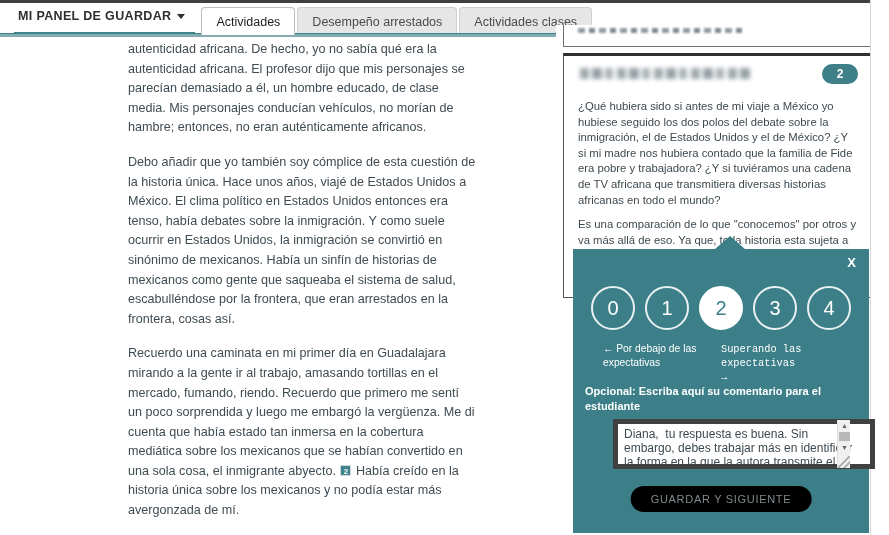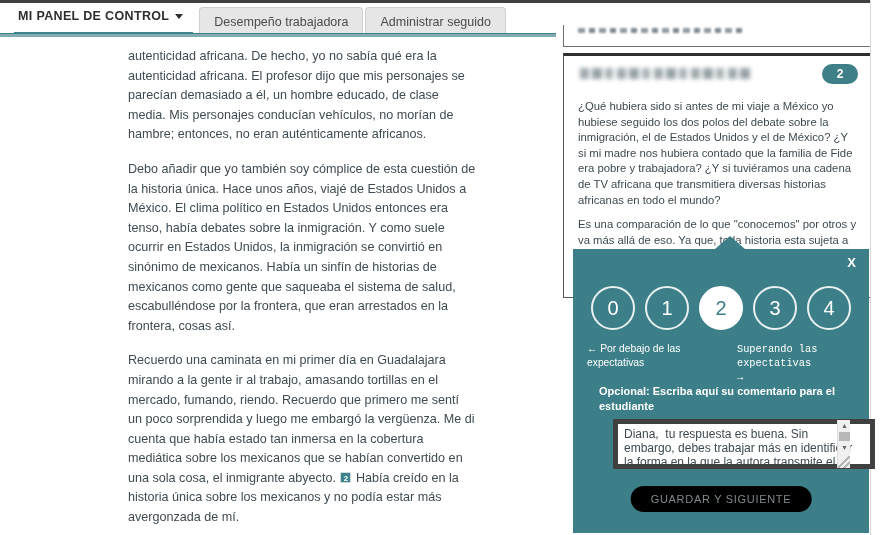--- a/index.html
+++ b/index.html
@@ -115,21 +115,21 @@
     overflow: hidden;
     padding-top: 2px;
   }
   .reader-inner {
     position: relative;
     padding-left: 128px;
     padding-right: 18px;
   }
   .para {
     position: relative;
-    margin: 7px 0 15px 0;
+    margin: 0 0 15px 0;
     font-size: 12.6px;
     line-height: 19.6px;
     color: #3f4b52;
     max-width: 348px;
   }
   .ref-badge {
     display: inline-block;
     min-width: 11px;
     height: 11px;
     line-height: 11px;
@@ -272,35 +272,35 @@
   .rating-circle.selected {
     background: #ffffff;
     color: #3c7f88;
     border-color: #ffffff;
     font-weight: normal;
   }
   .scale-labels {
     position: absolute;
     top: 93px; left: 14px; right: 14px;
     display: flex;
-    justify-content: space-between;
+    justify-content: center;
     align-items: flex-start;
   }
   .scale-low, .scale-high {
     font-size: 10.3px;
     line-height: 14px;
     color: #ffffff;
     max-width: 118px;
   }
   .scale-high { text-align: left; font-family: Liberation Mono, monospace; }
   .arrow-glyph { font-weight: bold; }
 
   .comment-label {
     position: absolute;
-    top: 135px; left: 26px; right: 14px;
+    top: 135px; left: 12px; right: 14px;
     font-size: 11px;
     font-weight: bold;
     line-height: 15px;
     color: #ffffff;
   }
   .comment-wrap {
     position: absolute;
     top: 170px; left: 16px;
     width: 262px; height: 50px;
   }
@@ -381,31 +381,34 @@
 </style>
 </head>
 <body>
 
 <div class="app">
 
   <div class="topbar">
     <div class="topbar-rule"></div>
 
     <div class="panel-menu">
-      <span class="panel-menu-label">MI PANEL DE CONTROL</span>
+      <span class="panel-menu-label">MI PANEL DE GUARDAR</span>
       <span class="caret-down"></span>
       <span class="panel-menu-underline"></span>
     </div>
 
     <div class="tabs">
+      <div class="tab active">
+        <span>Actividades</span>
+      </div>
       <div class="tab">
-        <span>Desempeño trabajadora</span>
+        <span>Desempeño arrestados</span>
       </div>
       <div class="tab">
-        <span>Administrar seguido</span>
+        <span>Actividades clases</span>
       </div>
     </div>
   </div>
   <div class="header-divider-dark"></div>
   <div class="header-divider"></div>
 
   <div class="reader">
     <div class="reader-inner">
 
       <p class="para">

